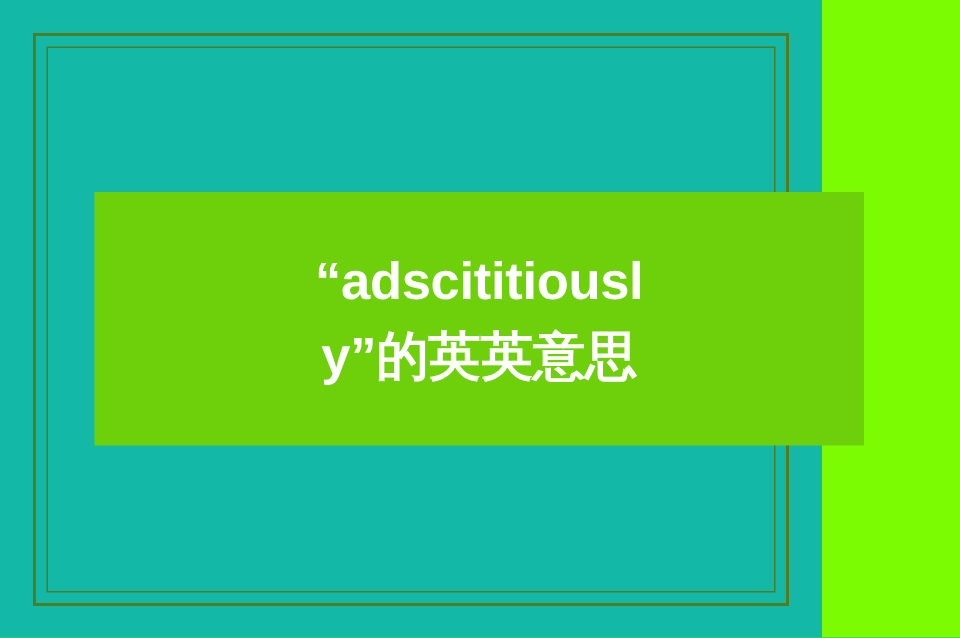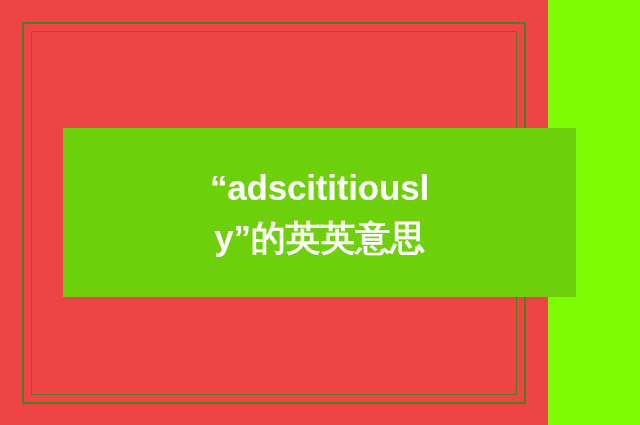--- a/index.html
+++ b/index.html
@@ -13,21 +13,21 @@
     overflow: hidden;
     background: #7cfc03;
     font-family: "Liberation Sans", "DejaVu Sans", sans-serif;
   }
 
   
   .card {
     position: relative;
     width: 548px;
     height: 425px;
-    background: #ef4444;
+    background: #14b8a6;
     box-sizing: border-box;
   }
 
   
   .frame-outer {
     position: absolute;
     left: 22px;
     top: 22px;
     right: 22px;
     bottom: 21px;

